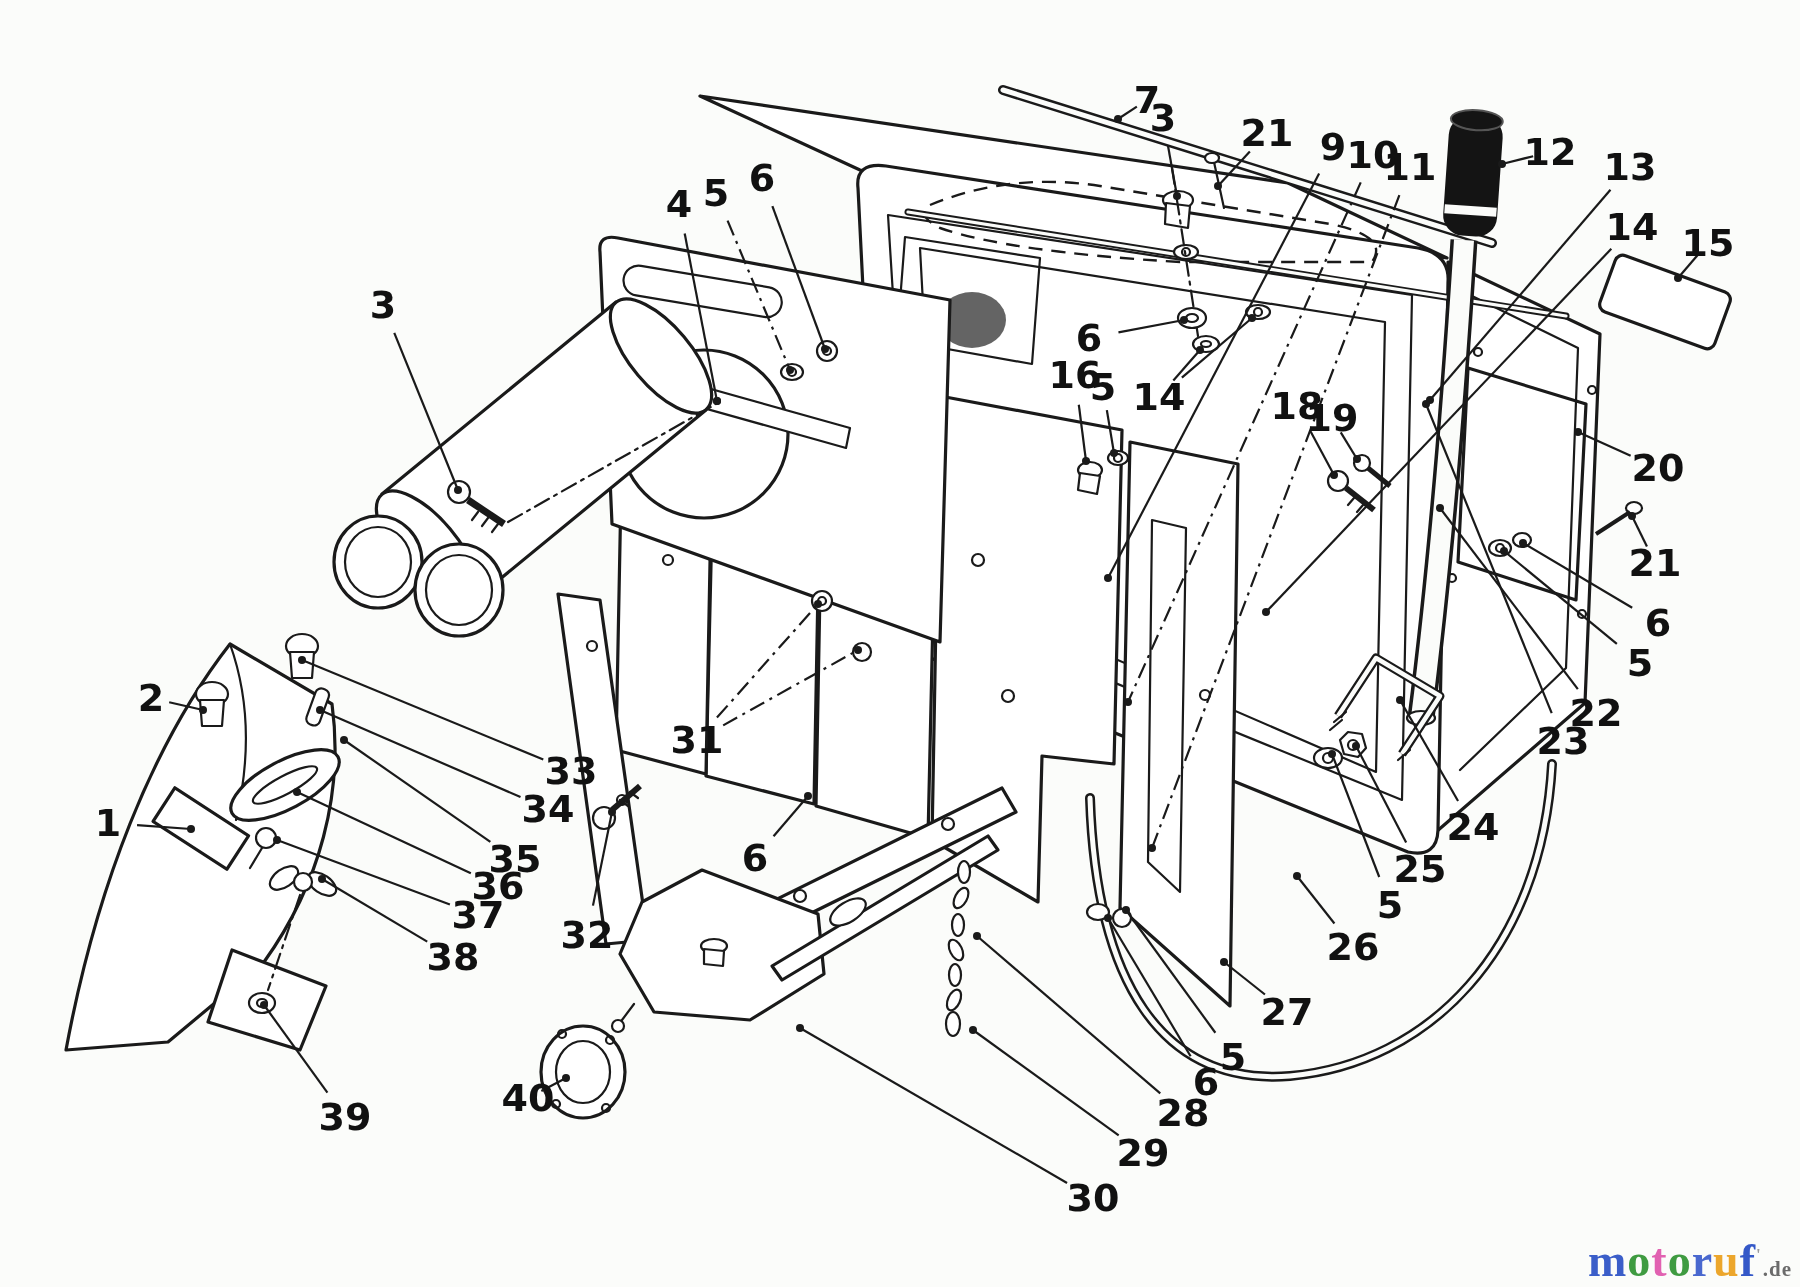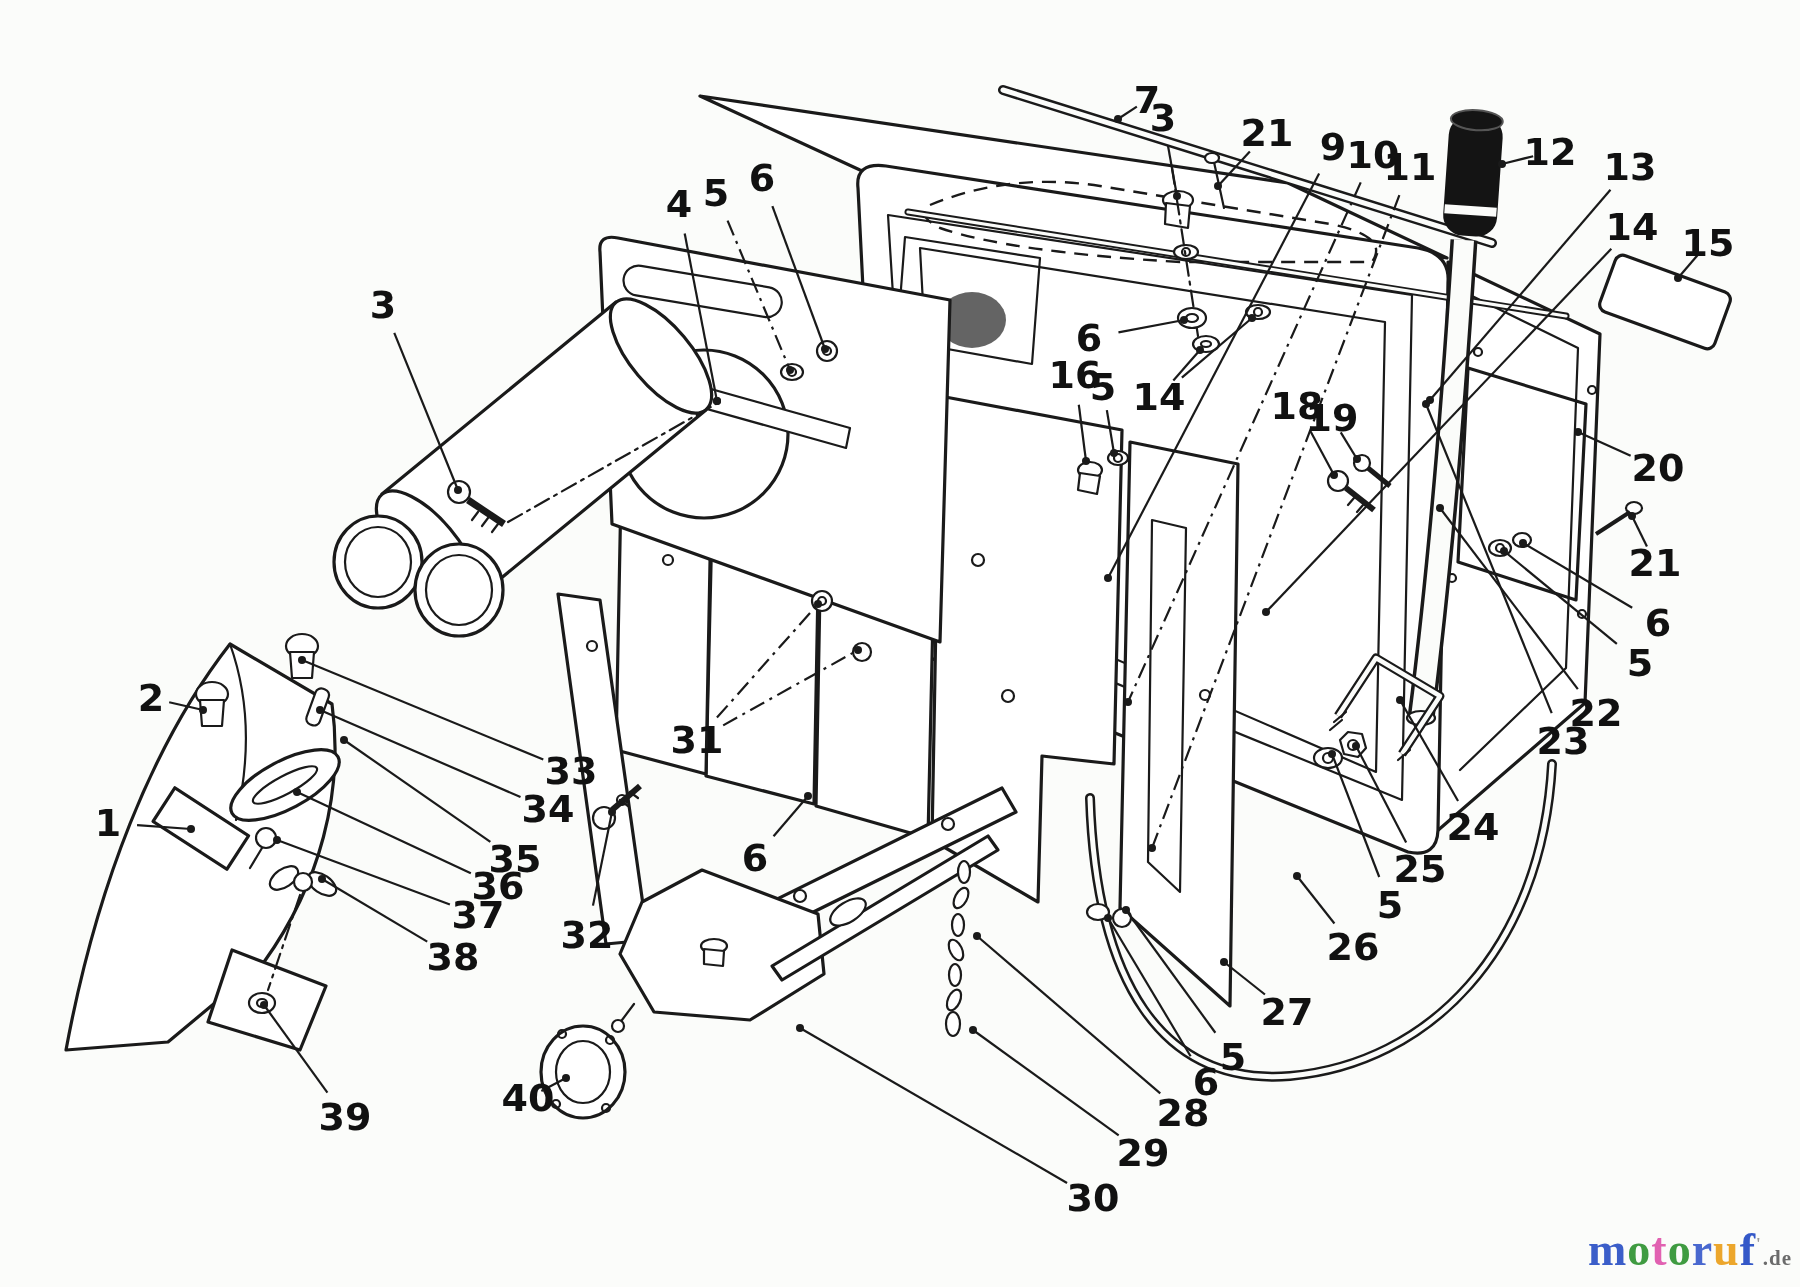--- a/index.html
+++ b/index.html
@@ -9,21 +9,21 @@
   
   .s3{stroke:#1a1a1a;stroke-width:3.2;fill:none;stroke-linejoin:round;stroke-linecap:round;}
   .s2{stroke:#1a1a1a;stroke-width:2.2;fill:none;stroke-linejoin:round;stroke-linecap:round;}
   .w{fill:#ffffff;}
   .dash{stroke:#1a1a1a;stroke-width:2.4;fill:none;stroke-dasharray:14 9;}
   .dd{stroke-dasharray:16 6 3 6;}
   .leader{stroke:#1a1a1a;stroke-width:2.2;fill:none;}
   .dot{fill:#1a1a1a;}
   .num{font:700 38px "DejaVu Sans",sans-serif;fill:#111;}
   
-  #wm{position:absolute;right:8px;bottom:14px;font-family:"Liberation Serif",serif;
+  #wm{position:absolute;right:8px;bottom:3px;font-family:"Liberation Serif",serif;
       font-weight:700;font-size:46px;letter-spacing:1px;line-height:1;user-select:none;}
   #wm .tld{font-size:21px;font-weight:700;margin-left:1px;}
   #wm .tick{font-size:17px;vertical-align:super;}
 </style>
 </head>
 <body>
 
 <div id="stage">
 <svg id="art" width="1800" height="1287" viewBox="0 0 1800 1287">
   <defs>

